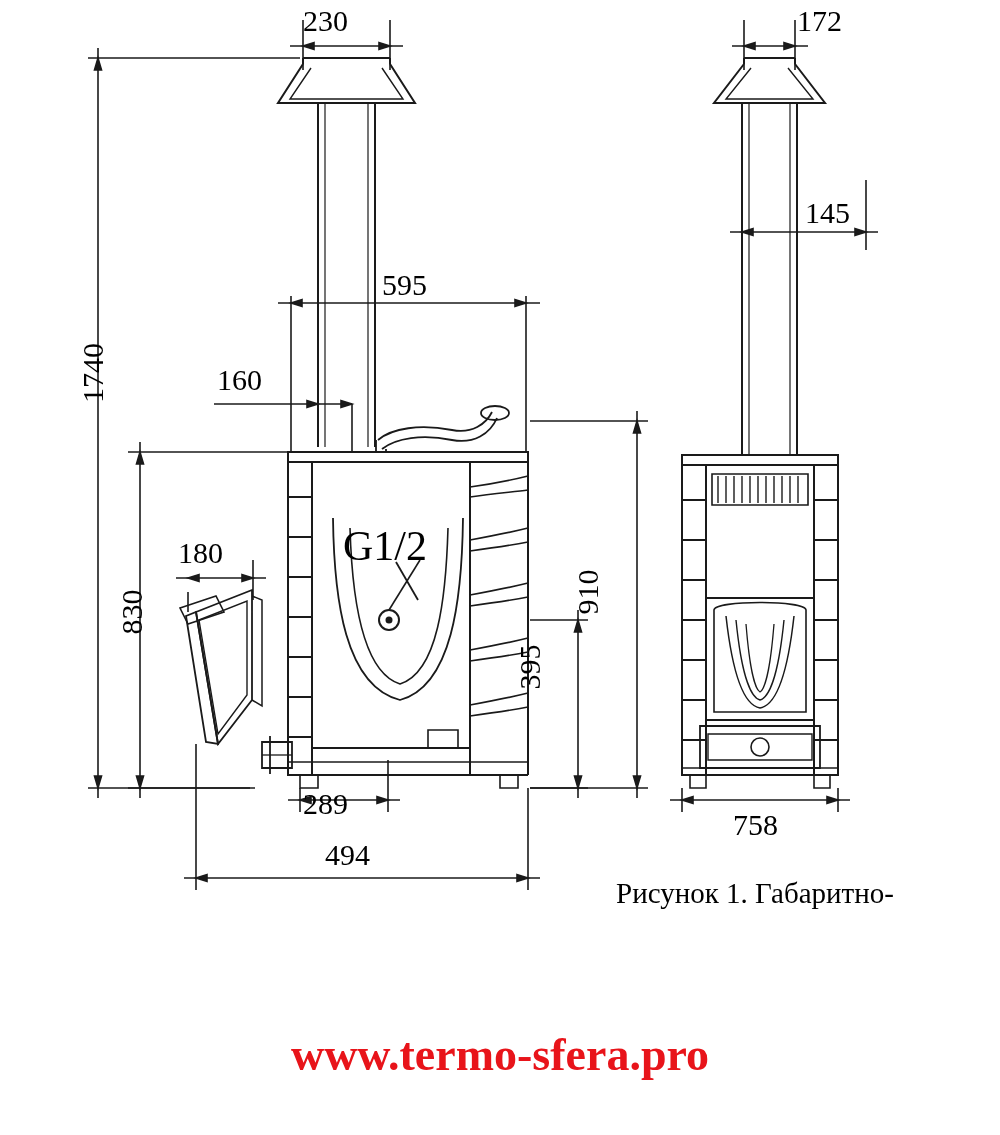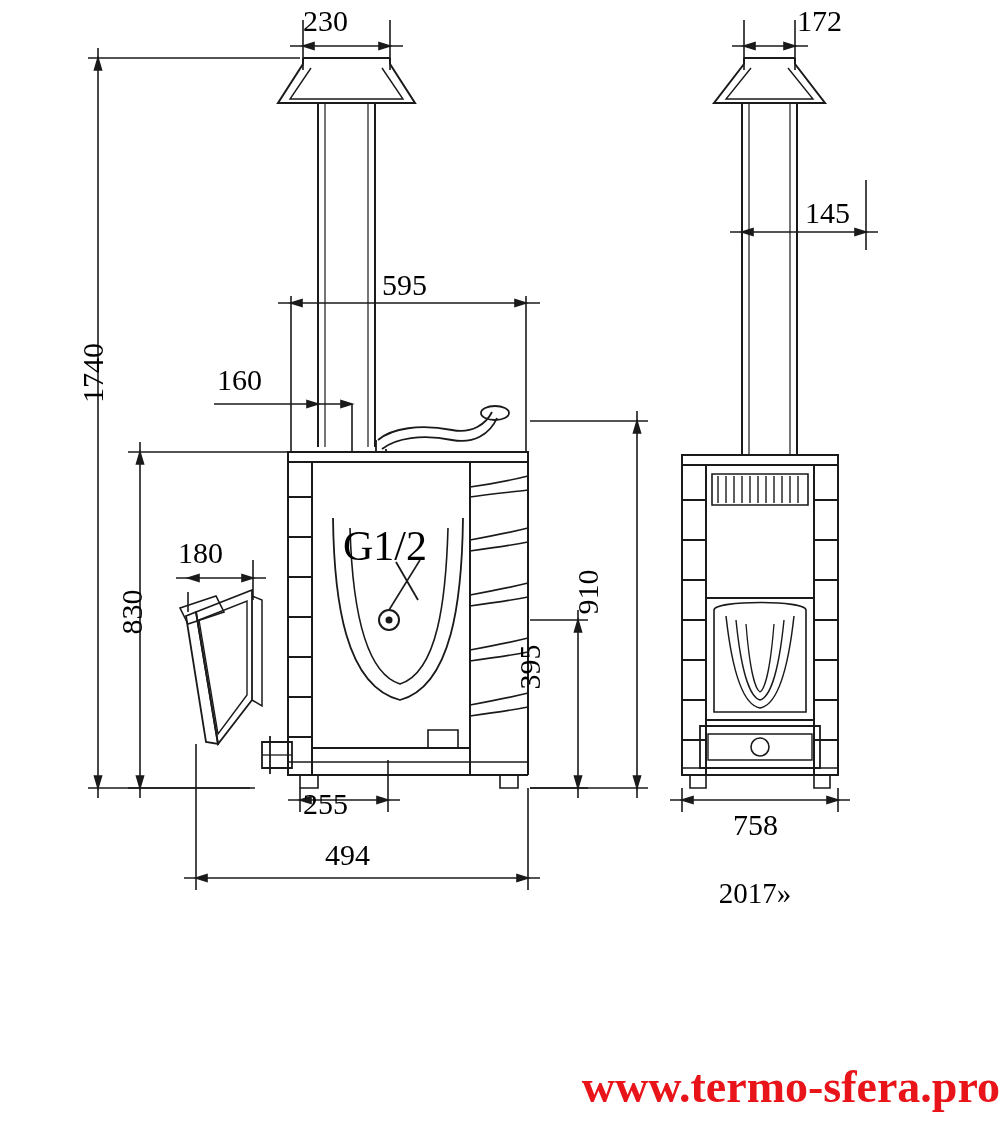--- a/index.html
+++ b/index.html
@@ -46,23 +46,23 @@
     width: 420px;
     text-align: center;
     font-family: "Liberation Serif", serif;
     font-size: 29px;
     line-height: 36px;
     color: #000000;
   }
   .watermark {
     position: absolute;
     left: 0;
-    top: 1060px;
+    top: 1028px;
     width: 1000px;
-    text-align: right;
+    text-align: center;
     font-family: "Liberation Serif", serif;
     font-size: 46px;
     font-weight: bold;
     color: #e8141a;
     letter-spacing: 0px;
   }
   .glabel {
     position: absolute;
     font-family: "Liberation Serif", serif;
     font-size: 42px;
@@ -340,35 +340,35 @@
   <div class="dimtext vert" style="left:23px; top:356px; width:140px; text-align:center;">1740</div>
 
   <div class="dimtext" style="left:382px; top:262px;margin-top:6px;">595</div>
 
   <div class="dimtext" style="left:217px; top:363px;text-align:center;">160</div>
 
   <div class="dimtext vert" style="left:72px; top:595px; width:120px; text-align:center;">830</div>
 
   <div class="dimtext" style="left:178px; top:536px;">180</div>
 
-  <div class="dimtext" style="left:303px; top:787px;">255</div>
+  <div class="dimtext" style="left:303px; top:787px;">289</div>
 
   <div class="dimtext" style="left:325px; top:838px;">494</div>
 
   <div class="dimtext vert" style="left:528px; top:575px; width:120px; text-align:center;">910</div>
 
   <div class="dimtext vert" style="left:470px; top:650px; width:120px; text-align:center;">395</div>
 
   <div class="glabel" style="left:343px; top:522px;">G1/2</div>
 
   <div class="dimtext" style="left:797px; top:4px;">172</div>
 
   <div class="dimtext" style="left:805px; top:196px;">145</div>
 
   <div class="dimtext" style="left:733px; top:808px;">758</div>
 
   <div class="caption">
-    <div>2017»</div>
+    <div>Рисунок 1. Габаритно-</div>
   </div>
 
   <div class="watermark">www.termo-sfera.pro</div>
 
 </div>
 
 </body></html>

